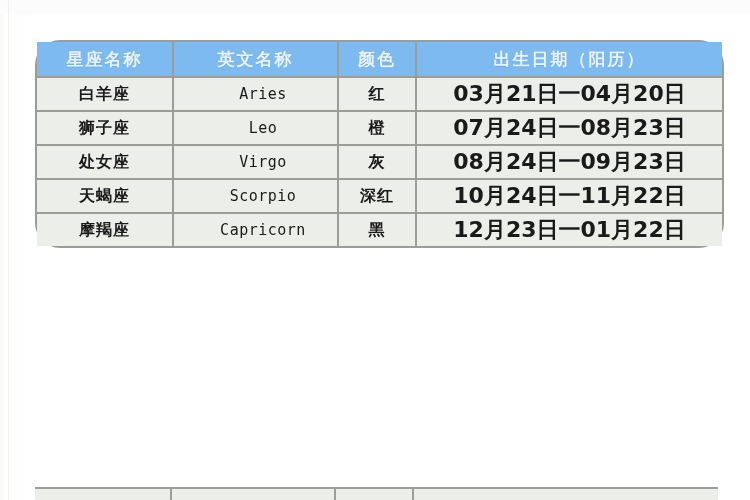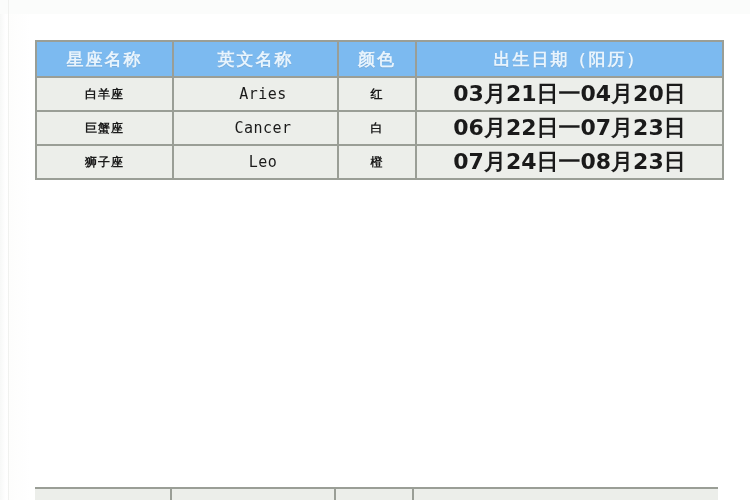--- a/index.html
+++ b/index.html
@@ -55,20 +55,21 @@
     top: 40px;
     width: 683px;
   }
 
   table.zodiac {
     border-collapse: separate;
     border-spacing: 2px;
     width: 683px;
     table-layout: fixed;
     background: #9a9e96;
+    border-radius: 25px;
   }
 
   table.zodiac col.c-name  { width: 135px; }
   table.zodiac col.c-eng   { width: 163px; }
   table.zodiac col.c-color { width: 76px;  }
   table.zodiac col.c-date  { width: 305px; }
 
   table.zodiac th, table.zodiac td {
     padding: 0;
     margin: 0;
@@ -84,21 +85,21 @@
     font-weight: bold;
     height: 34px;
     letter-spacing: 2px;
     text-shadow: 0 1px 0 rgba(120,170,215,0.9);
     font-family: "DejaVu Sans", "Liberation Sans", sans-serif;
   }
 
   table.zodiac tbody td {
     background: #eceeea;
     color: #1a1a1a;
-    font-size: 12px;
+    font-size: 16px;
     font-weight: bold;
     height: 32px;
     font-family: "DejaVu Sans", "Liberation Sans", sans-serif;
   }
 
   table.zodiac tbody td.eng {
     font-family: "DejaVu Sans Mono", "Liberation Mono", monospace;
     font-size: 15px;
     letter-spacing: 0.5px;
     font-weight: normal;
@@ -167,30 +168,42 @@
         </tr>
       </thead>
       <tbody id="tbody">
           <tr>
             <td class="cname">白羊座</td>
             <td class="eng">Aries</td>
             <td class="color">红</td>
             <td class="date">03月21日一04月20日</td>
           </tr>
           <tr>
-            <td class="cname">巨蟹座</td>
-            <td class="eng">Cancer</td>
-            <td class="color">白</td>
-            <td class="date">06月22日一07月23日</td>
-          </tr>
-          <tr>
             <td class="cname">狮子座</td>
             <td class="eng">Leo</td>
             <td class="color">橙</td>
             <td class="date">07月24日一08月23日</td>
+          </tr>
+          <tr>
+            <td class="cname">处女座</td>
+            <td class="eng">Virgo</td>
+            <td class="color">灰</td>
+            <td class="date">08月24日一09月23日</td>
+          </tr>
+          <tr>
+            <td class="cname">天蝎座</td>
+            <td class="eng">Scorpio</td>
+            <td class="color">深红</td>
+            <td class="date">10月24日一11月22日</td>
+          </tr>
+          <tr>
+            <td class="cname">摩羯座</td>
+            <td class="eng">Capricorn</td>
+            <td class="color">黑</td>
+            <td class="date">12月23日一01月22日</td>
           </tr>
         </tbody>
     </table>
   </div>
 
   <div id="bottom-cut">
     <div class="cut-row">
       <div class="cut-cell" style="width:135px"></div>
       <div class="cut-cell" style="width:163px"></div>
       <div class="cut-cell" style="width:76px"></div>

